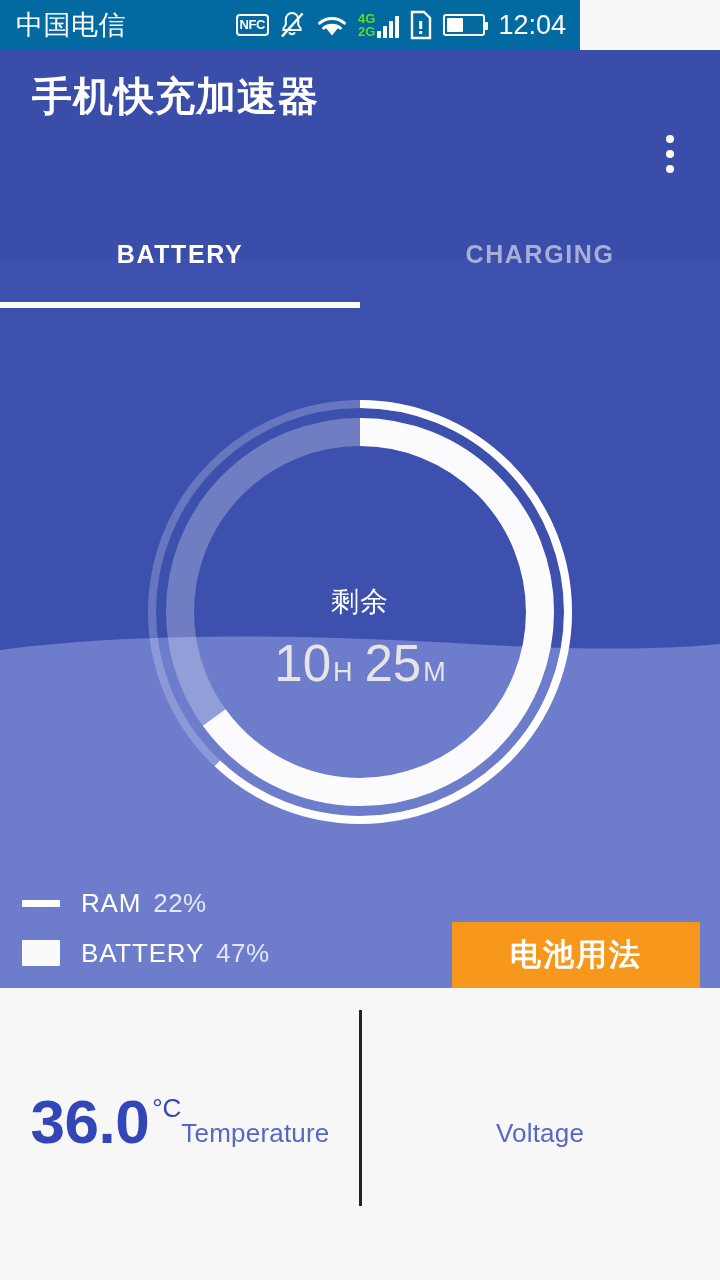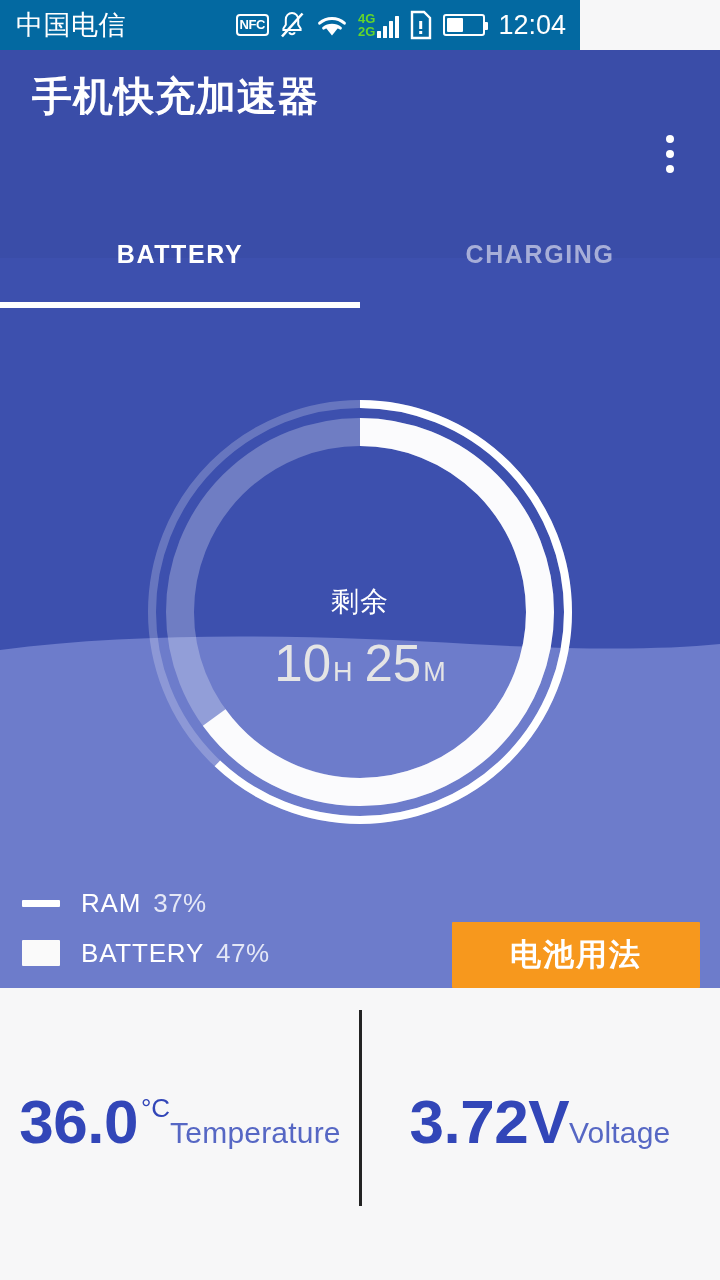--- a/index.html
+++ b/index.html
@@ -345,21 +345,21 @@
     font-size: 26px;
     font-weight: normal;
     line-height: 1;
     margin-top: 4px;
     margin-left: 3px;
     letter-spacing: 0;
   }
   .stat-label {
     margin-top: 22px;
     color: #5667c4;
-    font-size: 30px;
+    font-size: 26px;
     line-height: 1;
     letter-spacing: 0.2px;
   }
   #stats-divider {
     position: absolute;
     left: 359px; top: 22px;
     width: 3px; height: 196px;
     background: #232323;
     z-index: 12;
   }
@@ -455,21 +455,21 @@
       <div id="remaining-label">剩余</div>
       <div id="remaining-time">
         <span class="num-big">10</span><span class="unit-small">H</span><span class="num-big">25</span><span class="unit-small last">M</span>
       </div>
     </div>
 
     <div id="legend">
       <div class="legend-row">
         <div class="marker-line"></div>
         <div class="legend-name">RAM</div>
-        <div class="legend-value">37%</div>
+        <div class="legend-value">22%</div>
       </div>
       <div class="legend-row">
         <div class="marker-block"></div>
         <div class="legend-name">BATTERY</div>
         <div class="legend-value">47%</div>
       </div>
     </div>
 
     <button id="battery-usage-button">电池用法</button>
   </div>
@@ -479,20 +479,17 @@
 
     <div class="stat-cell">
       <div class="stat-value">
         <span>36.0</span>
           <span class="stat-unit-sup">°C</span>
       </div>
       <div class="stat-label">Temperature</div>
     </div>
 
     <div class="stat-cell">
-      <div class="stat-value">
-        <span>3.72V</span>
-      </div>
       <div class="stat-label">Voltage</div>
     </div>
   </div>
 
 </div>
 
 </body></html>

